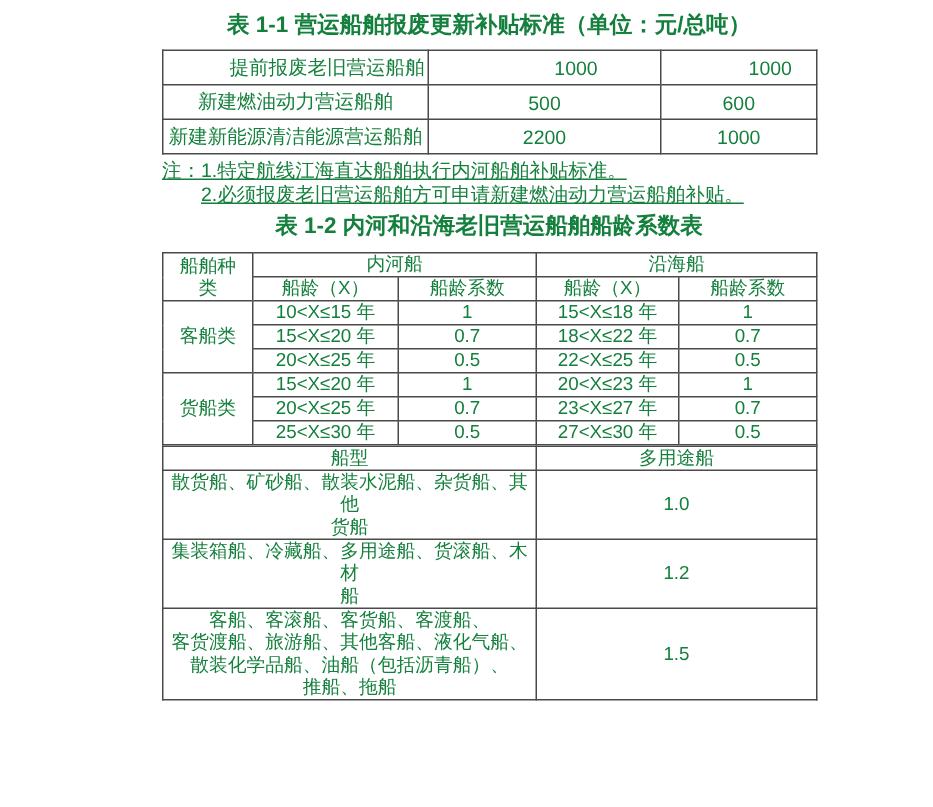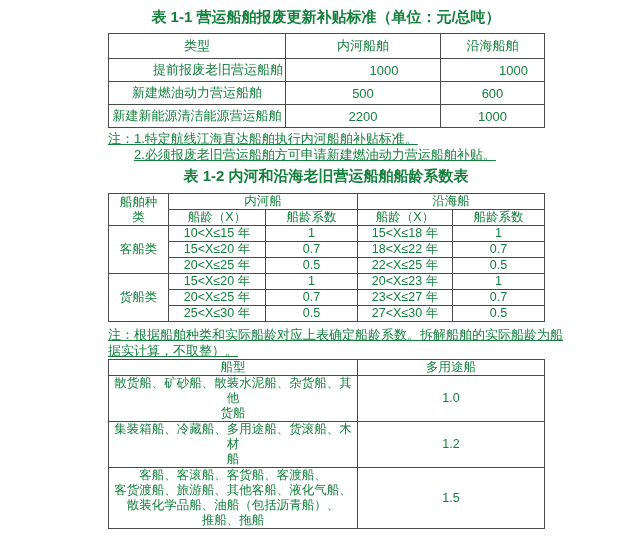--- a/index.html
+++ b/index.html
@@ -64,25 +64,20 @@
 
     <div class="tbl-title title-1">表 1-1 营运船舶报废更新补贴标准（单位：元/总吨）</div>
 
     <table class="t1">
       <colgroup>
           <col style="width:177px">
           <col style="width:155px">
           <col style="width:104px">
         </colgroup>
       <tbody>
-        <tr class="hrow">
-          <td>类型</td>
-          <td>内河船舶</td>
-          <td>沿海船舶</td>
-        </tr>
         <tr class="drow first">
           <td>提前报废老旧营运船舶</td>
           <td>1000</td>
           <td>1000</td>
         </tr>
         <tr class="drow">
           <td>新建燃油动力营运船舶</td>
           <td>500</td>
           <td>600</td>
         </tr>
@@ -156,24 +151,20 @@
         </tr>
         <tr>
           <td>25&lt;X≤30 年</td>
           <td>0.5</td>
           <td>27&lt;X≤30 年</td>
           <td>0.5</td>
         </tr>
       </tbody>
     </table>
 
-    <div class="notes notes-2">
-      <div>注：根据船舶种类和实际船龄对应上表确定船龄系数。拆解船舶的实际船龄为船</div>
-      <div>据实计算，不取整）。</div>
-    </div>
 
 
     <table class="t3">
       <colgroup>
           <col style="width:249px">
           <col style="width:187px">
         </colgroup>
       <tbody>
         <tr class="hrow">
           <td>船型</td>

